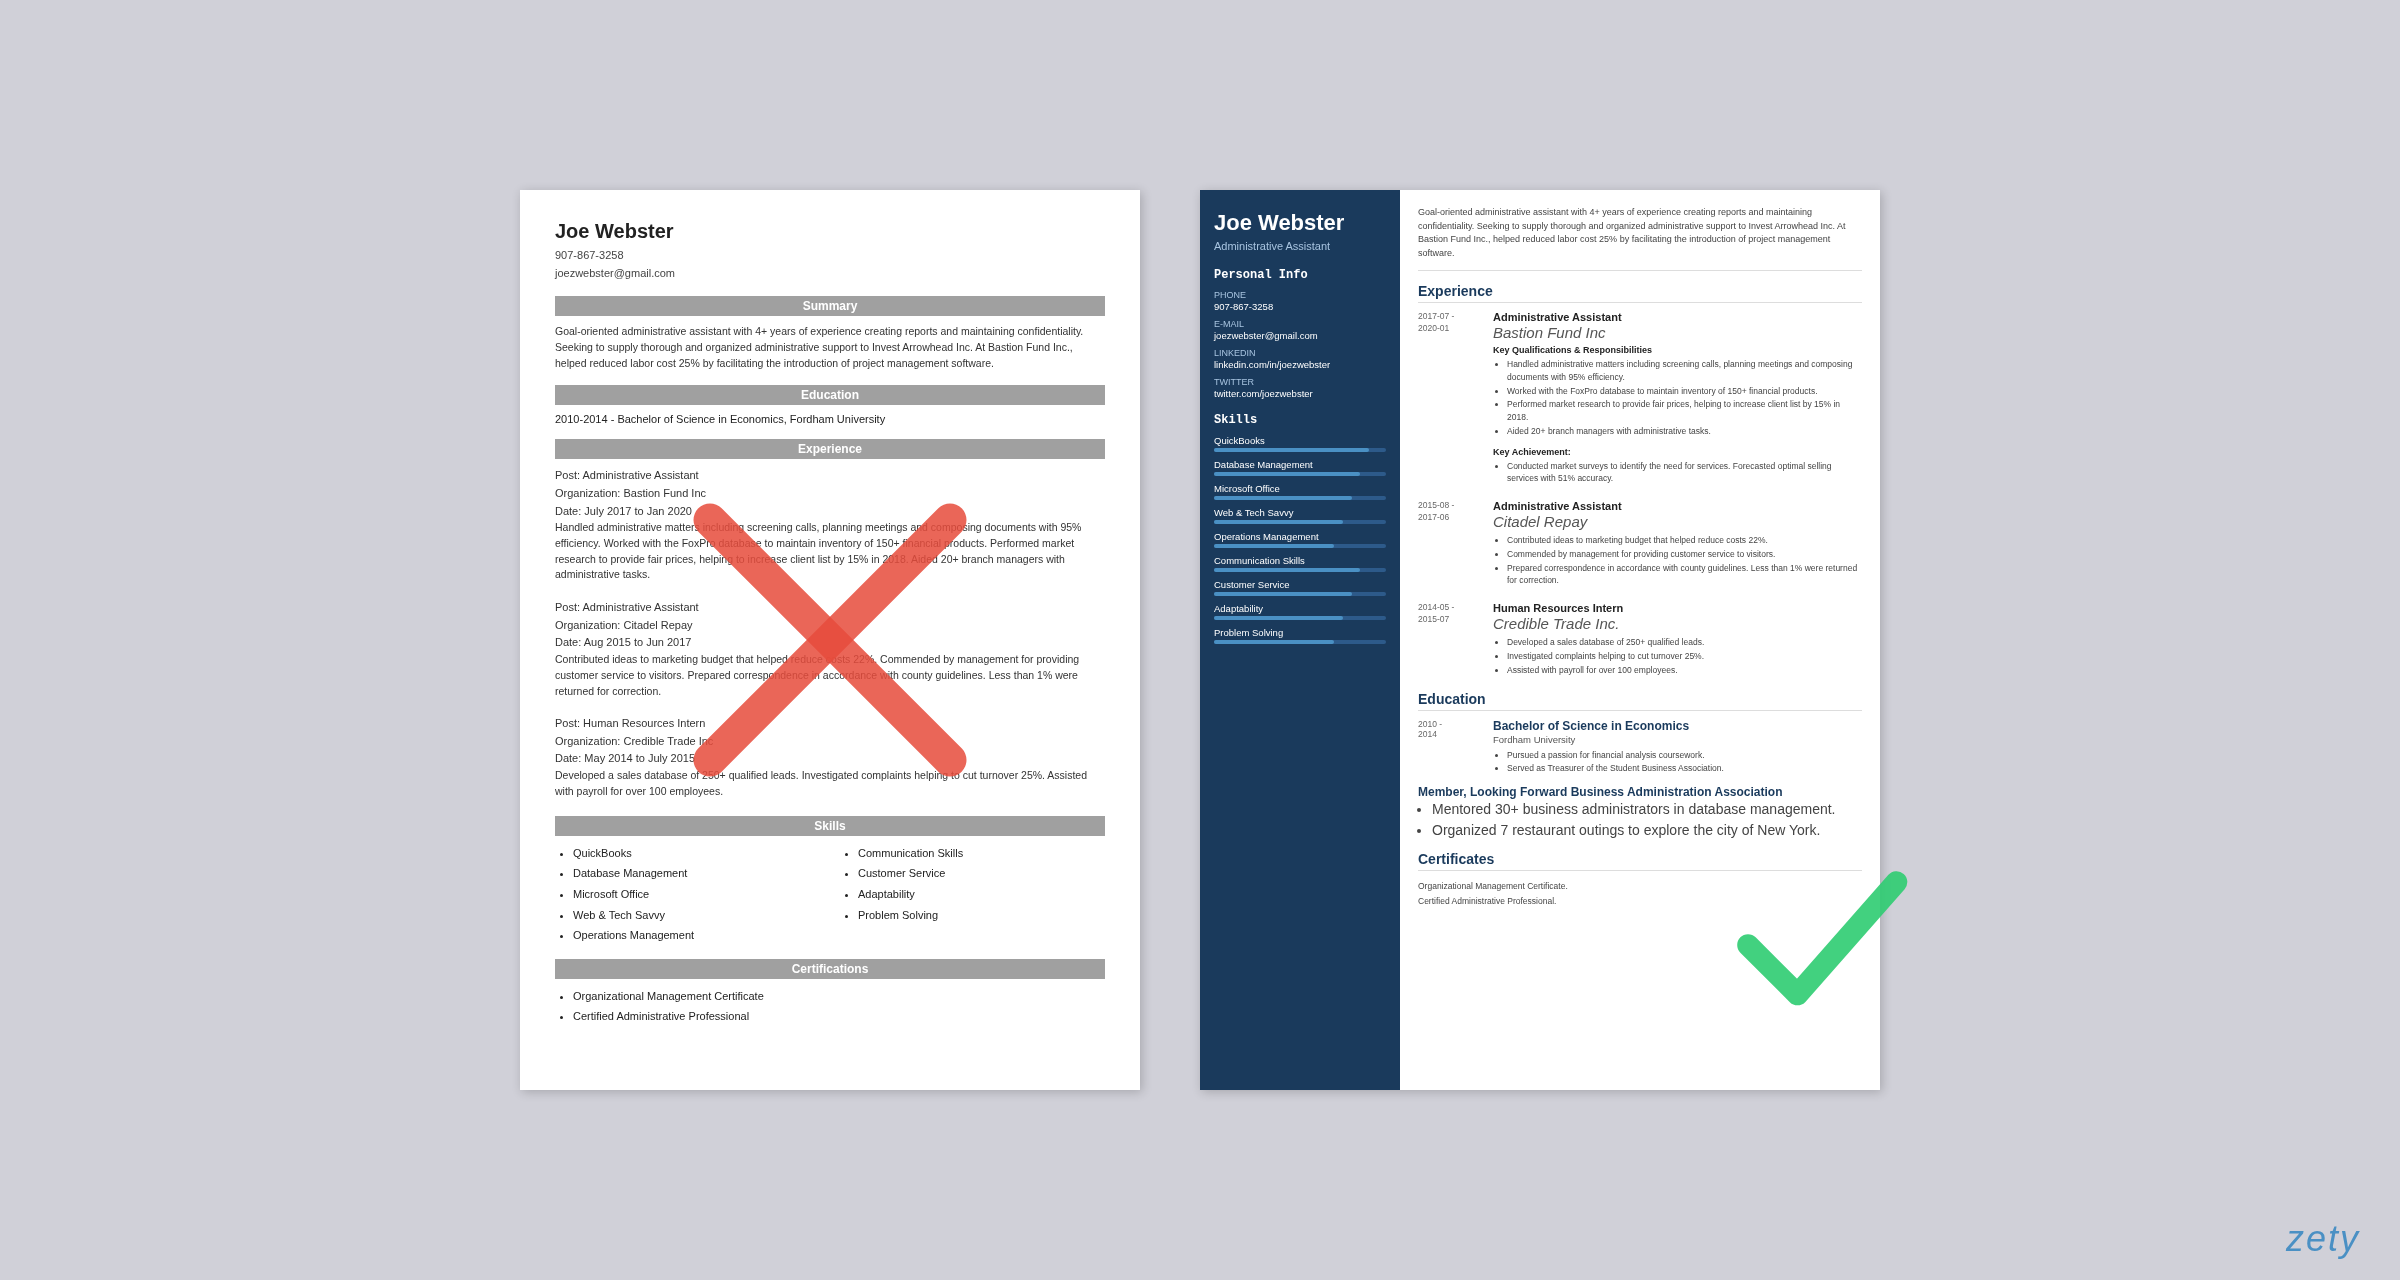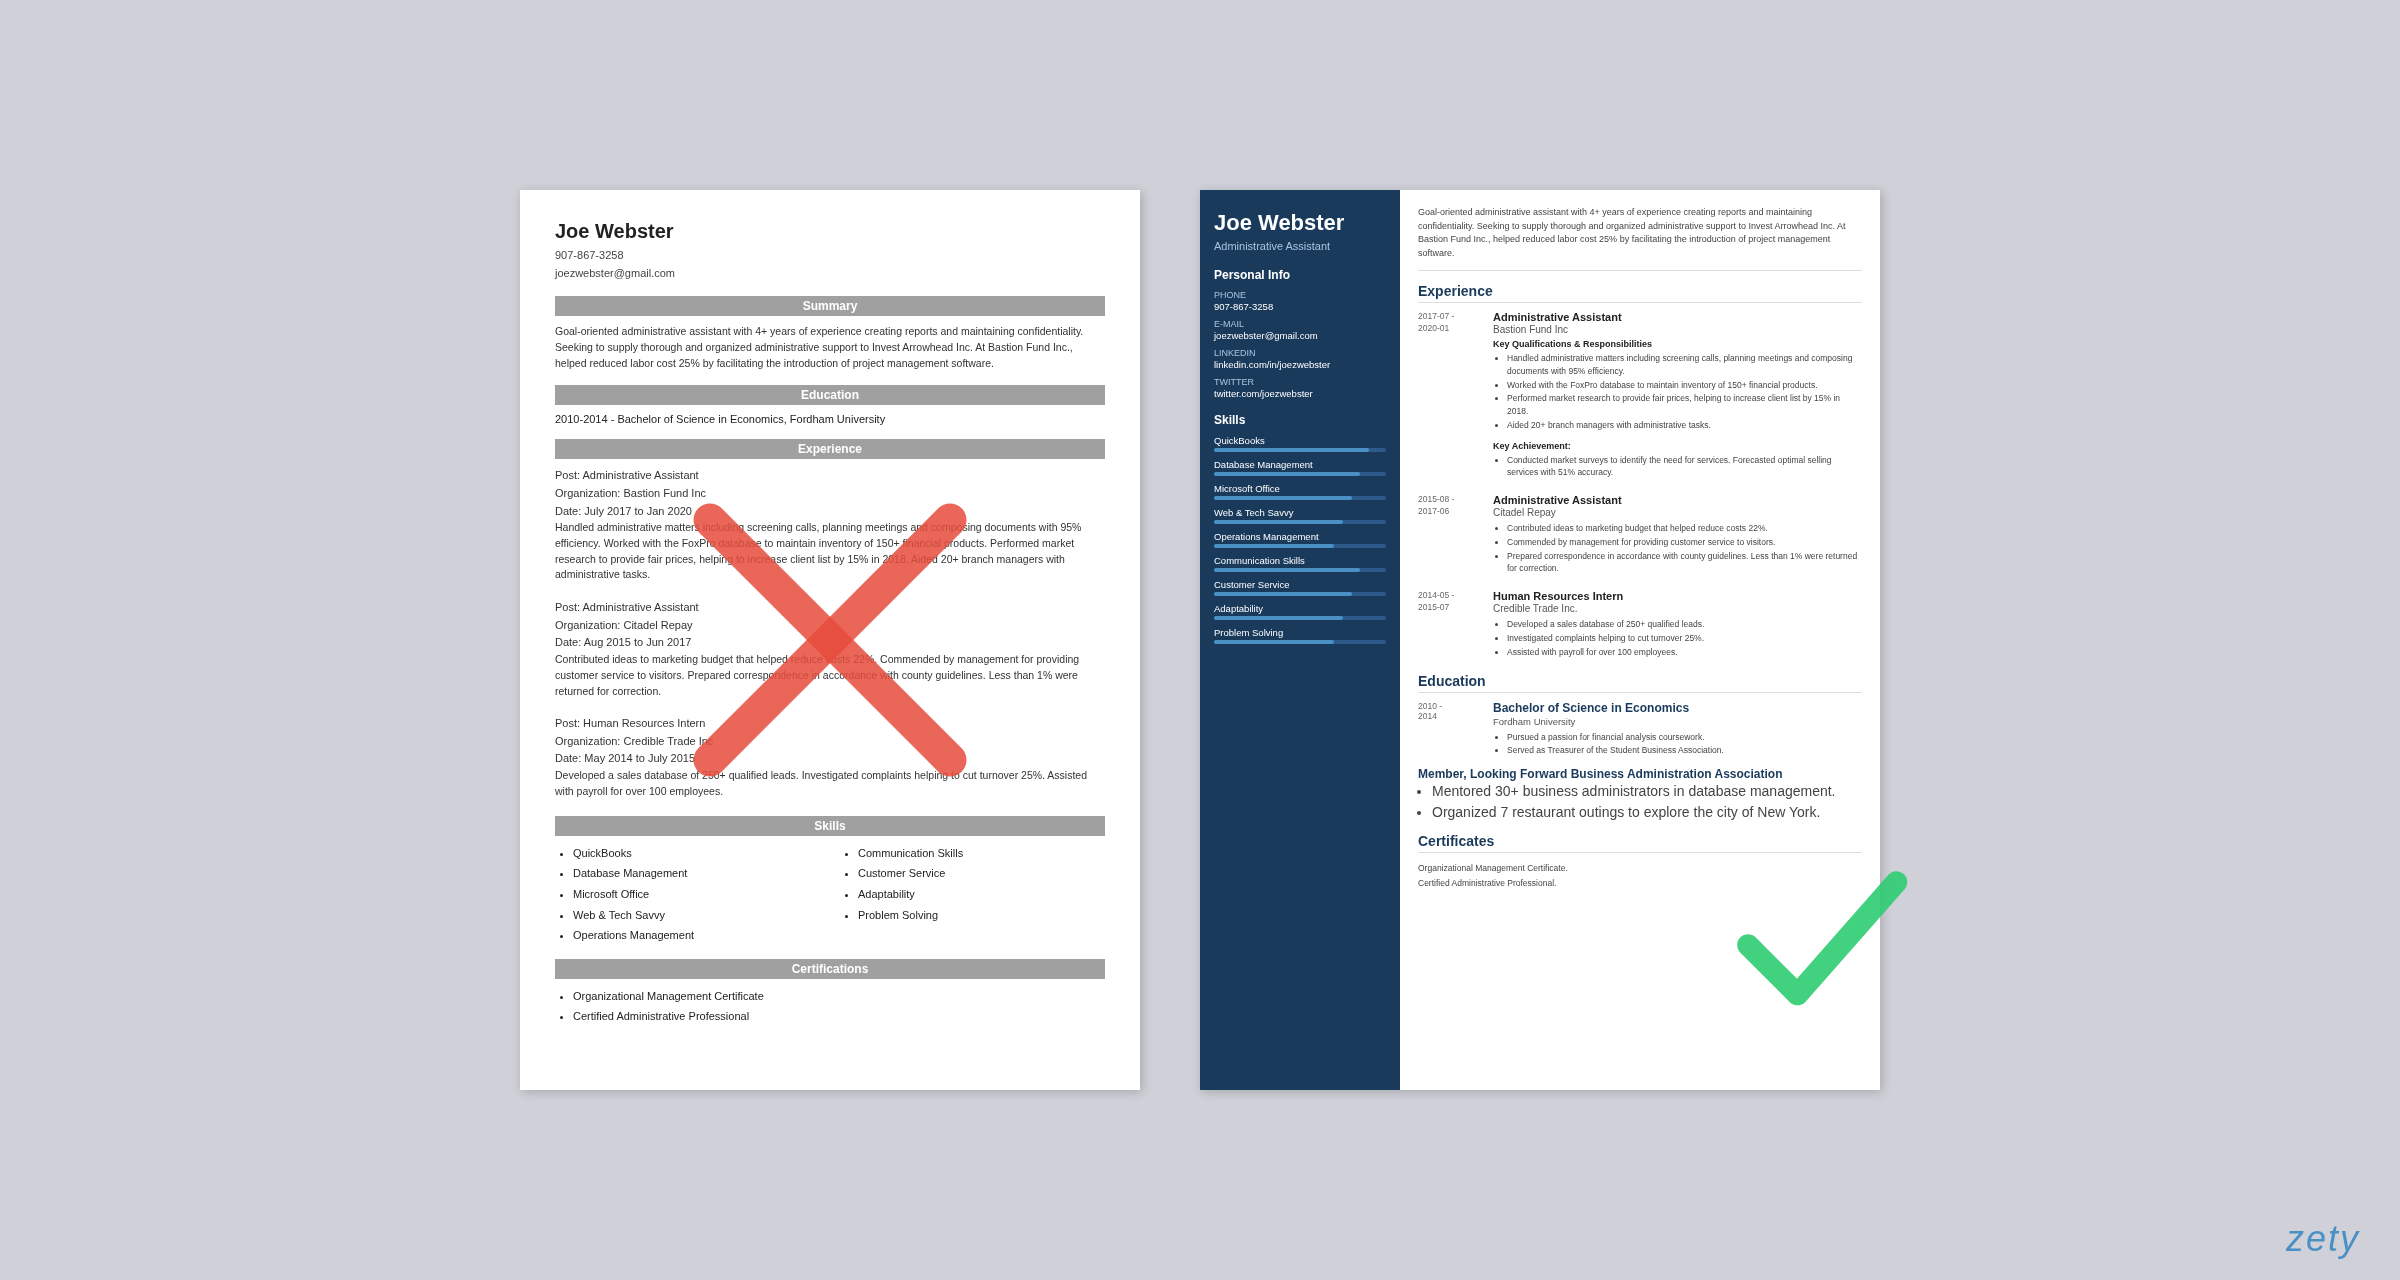--- a/index.html
+++ b/index.html
@@ -129,20 +129,21 @@
       font-size: 11px;
       color: #a8c4e0;
       margin-bottom: 16px;
     }
     .sidebar-section-title {
       font-size: 12px;
       font-weight: bold;
       color: #fff;
       margin-bottom: 8px;
       margin-top: 14px;
+      font-family: Liberation Mono, monospace;
     }
     .sidebar-contact-label {
       font-size: 9px;
       color: #a8c4e0;
       text-transform: uppercase;
       margin-bottom: 1px;
       margin-top: 7px;
     }
     .sidebar-contact-value {
       font-size: 9.5px;
@@ -209,22 +210,23 @@
     .good-exp-content {
       flex: 1;
     }
     .good-exp-job-title {
       font-size: 11px;
       font-weight: bold;
       color: #222;
       margin-bottom: 1px;
     }
     .good-exp-company {
-      font-size: 10px;
+      font-size: 15px;
       color: #555;
+      font-style: italic;
       margin-bottom: 4px;
     }
     .good-exp-subtitle {
       font-size: 9px;
       font-weight: bold;
       color: #222;
       margin-bottom: 3px;
     }
     .good-exp-bullets li {
       font-size: 8.5px;

